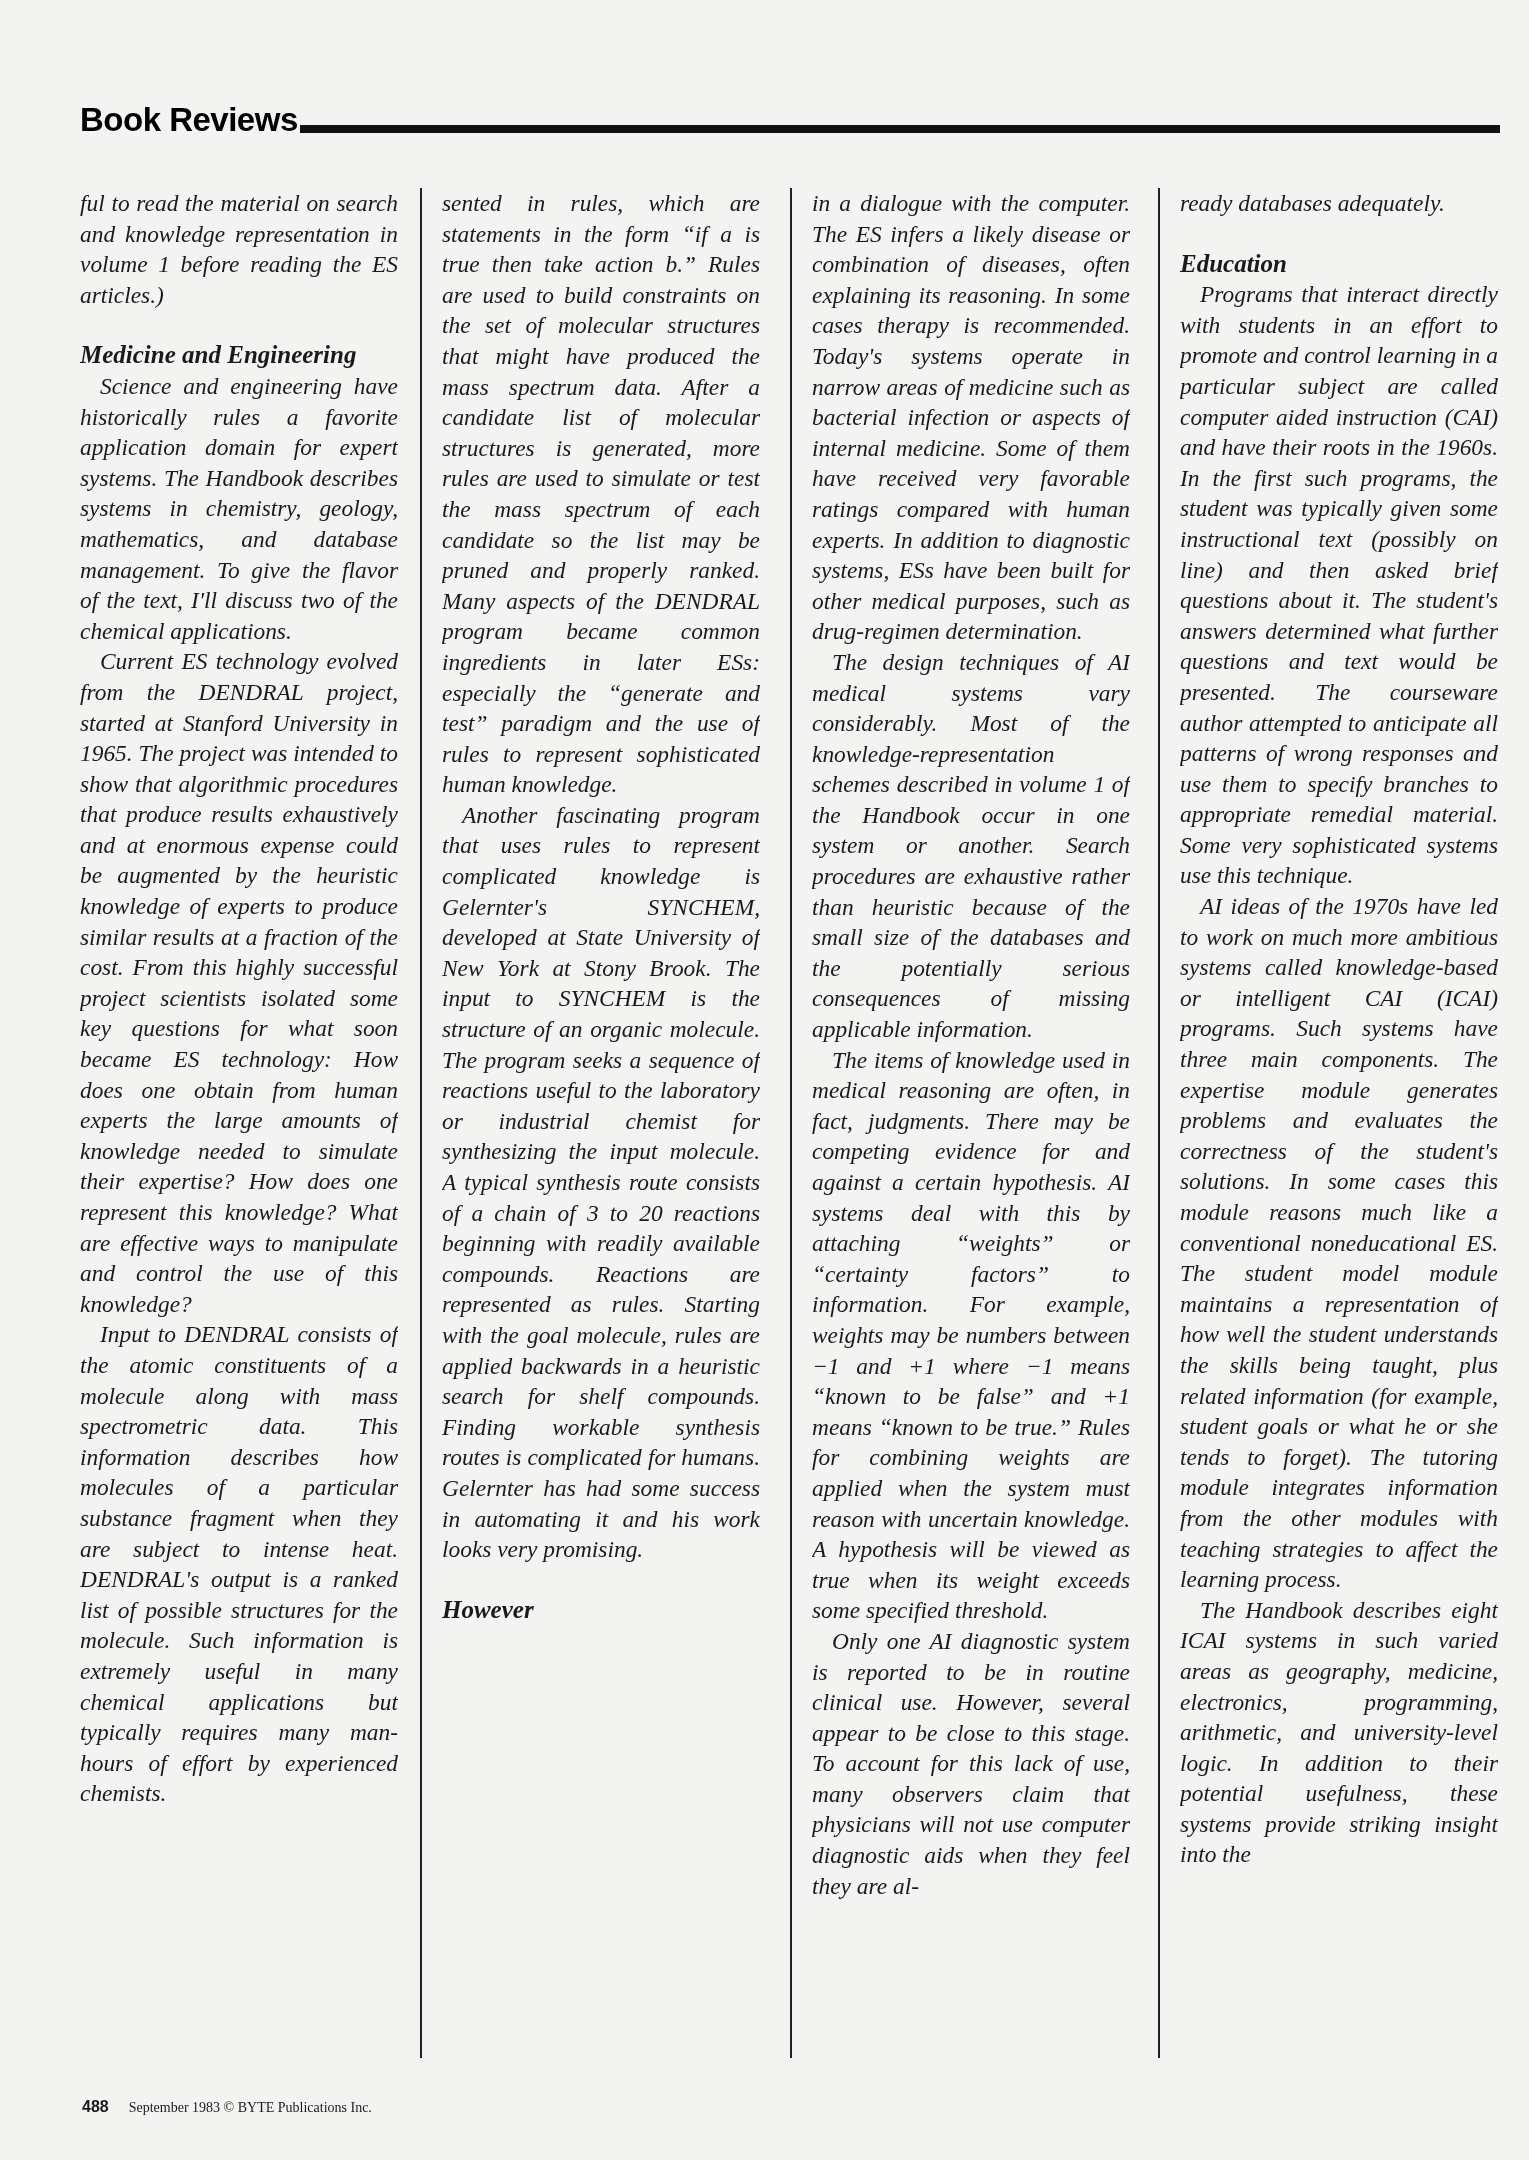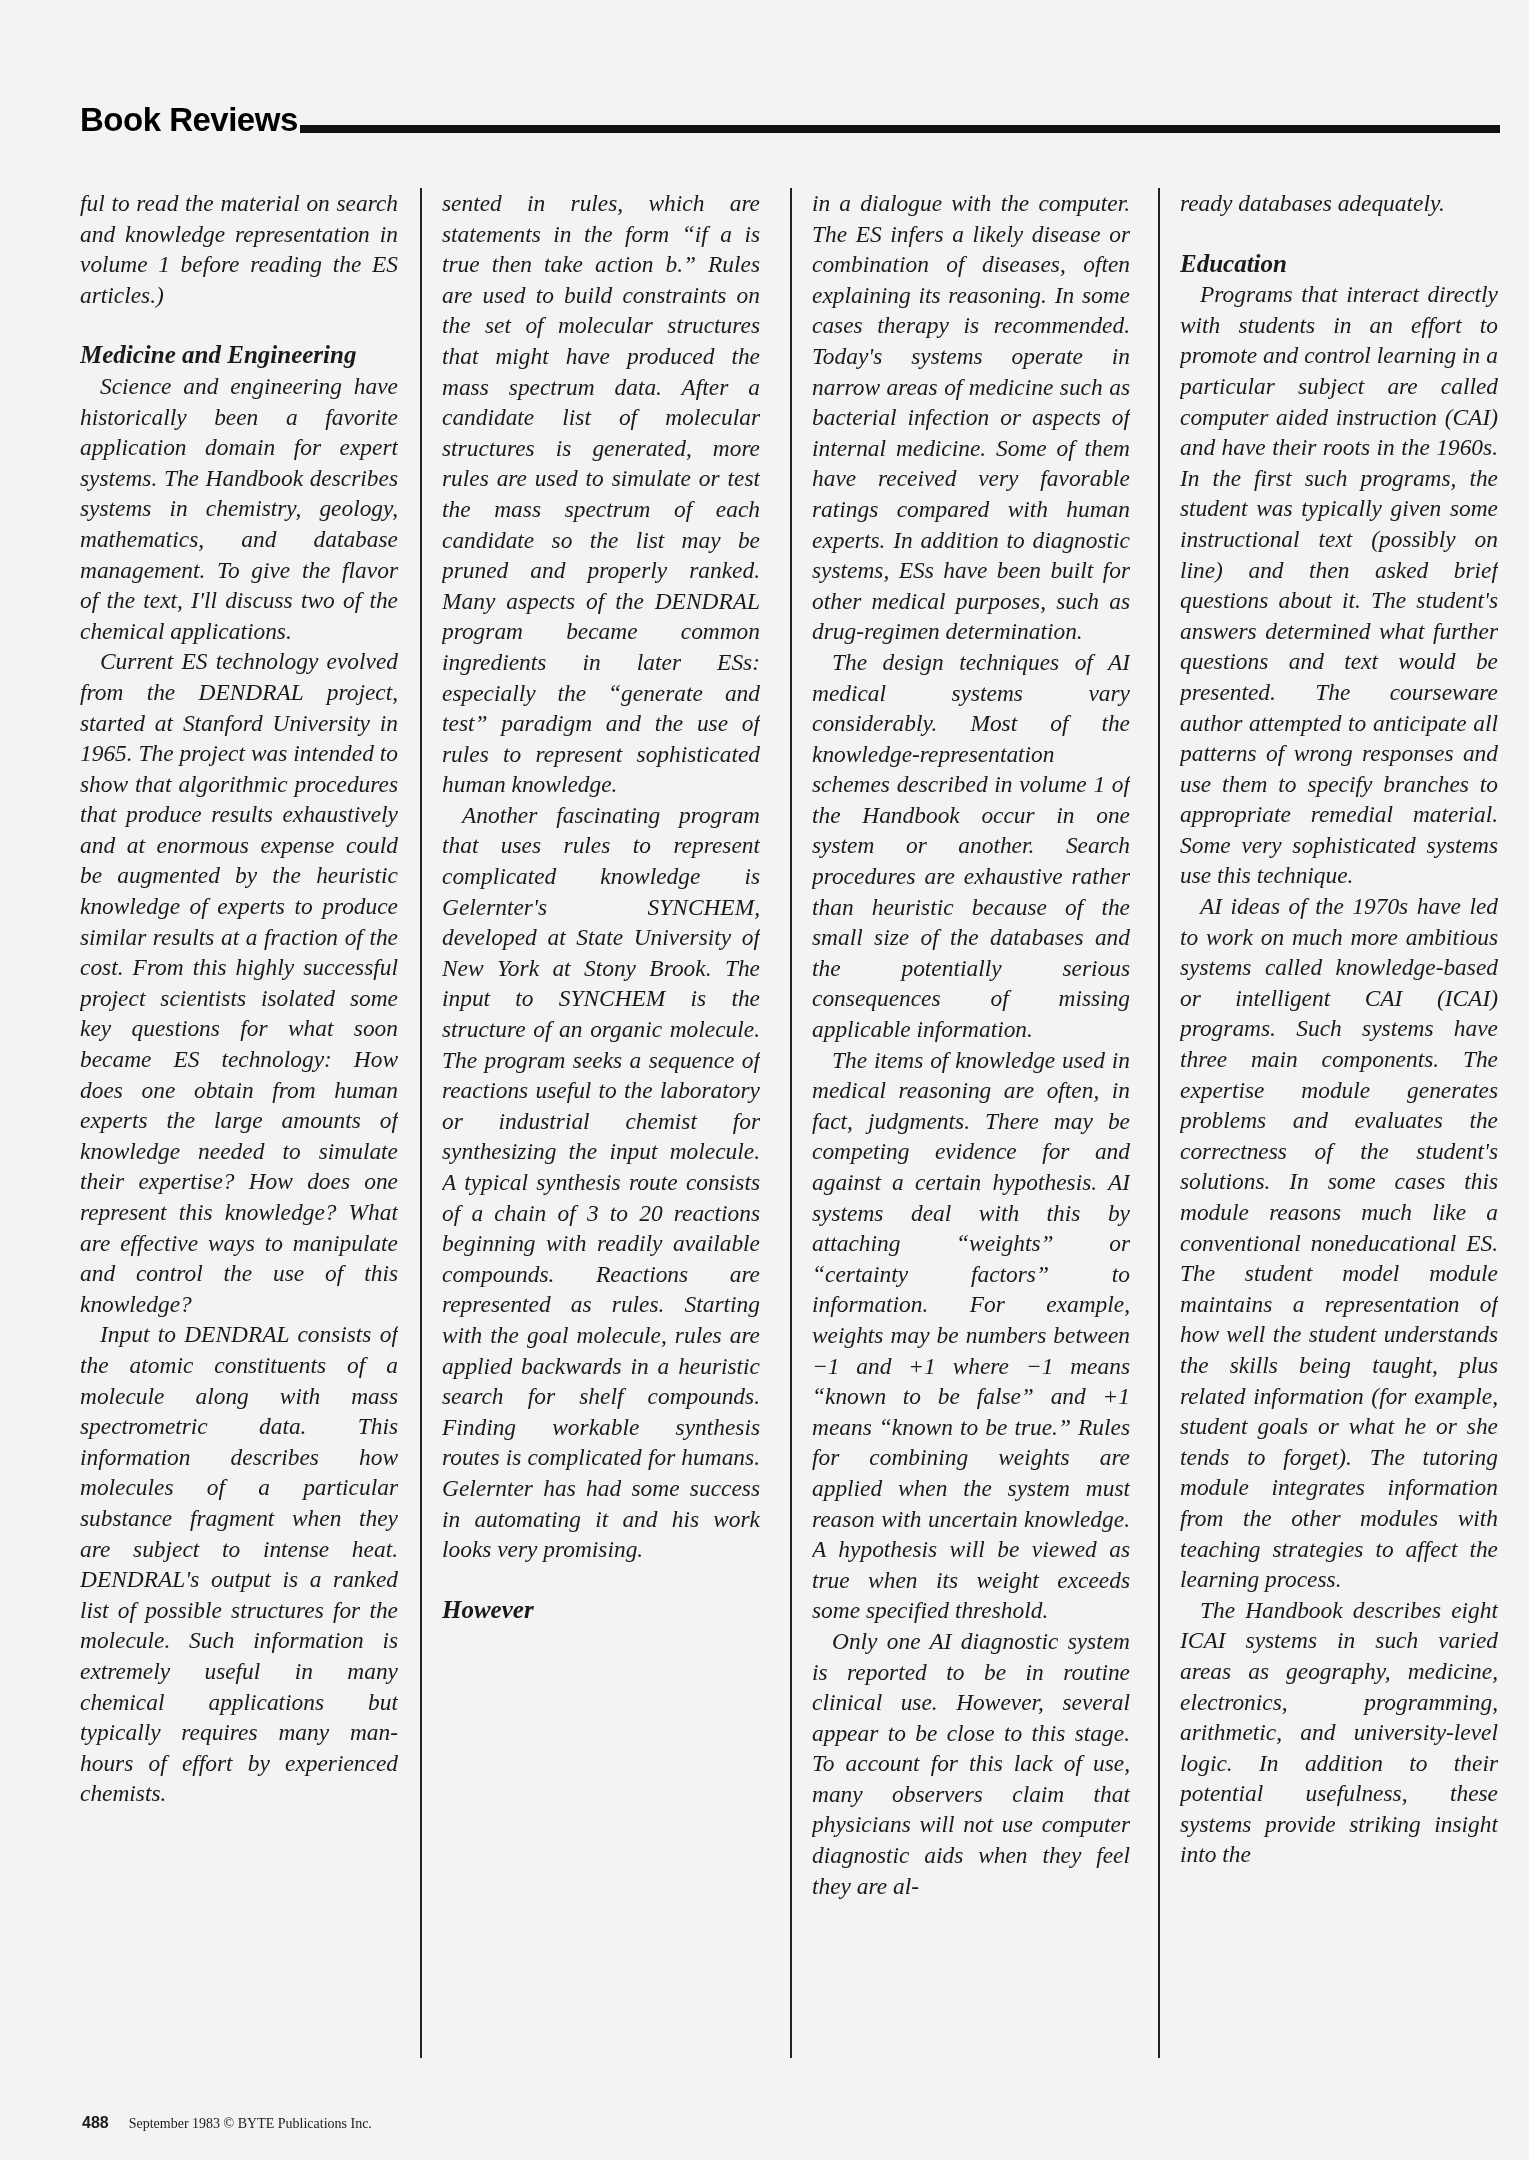--- a/index.html
+++ b/index.html
@@ -73,21 +73,20 @@
     height: 1870px;
     background: #222;
   }
   .footer {
     position: absolute;
     left: 82px;
     top: 2098px;
     display: flex;
     align-items: baseline;
     gap: 20px;
-    margin-top: 16px;
   }
   .page-num {
     font-family: "Liberation Sans", "DejaVu Sans", sans-serif;
     font-weight: bold;
     font-size: 16px;
   }
   .footer-credit {
     font-size: 14px;
   }
 </style>
@@ -96,21 +95,21 @@
 
 <div class="header">
   <span class="header-title">Book Reviews</span>
   <div class="header-rule"></div>
 </div>
 
 <div class="columns">
   <div class="col" style="left:0px;">
       <p class="noindent">ful to read the material on search and knowledge representation in volume 1 before reading the ES articles.)</p>
       <h3>Medicine and Engineering</h3>
-      <p>Science and engineering have historically been a favorite application domain for expert systems. The Handbook describes systems in chemistry, geology, mathematics, and database management. To give the flavor of the text, I'll discuss two of the chemical applications.</p>
+      <p>Science and engineering have historically rules a favorite application domain for expert systems. The Handbook describes systems in chemistry, geology, mathematics, and database management. To give the flavor of the text, I'll discuss two of the chemical applications.</p>
       <p>Current ES technology evolved from the DENDRAL project, started at Stanford University in 1965. The project was intended to show that algorithmic procedures that produce results exhaustively and at enormous expense could be augmented by the heuristic knowledge of experts to produce similar results at a fraction of the cost. From this highly successful project scientists isolated some key questions for what soon became ES technology: How does one obtain from human experts the large amounts of knowledge needed to simulate their expertise? How does one represent this knowledge? What are effective ways to manipulate and control the use of this knowledge?</p>
       <p>Input to DENDRAL consists of the atomic constituents of a molecule along with mass spectrometric data. This information describes how molecules of a particular substance fragment when they are subject to intense heat. DENDRAL's output is a ranked list of possible structures for the molecule. Such information is extremely useful in many chemical applications but typically requires many man-hours of effort by experienced chemists.</p>
     </div>
   <div class="divider" style="left:340px;"></div>
   <div class="col" style="left:362px;">
       <p class="noindent">sented in rules, which are statements in the form “if a is true then take action b.” Rules are used to build constraints on the set of molecular structures that might have produced the mass spectrum data. After a candidate list of molecular structures is generated, more rules are used to simulate or test the mass spectrum of each candidate so the list may be pruned and properly ranked. Many aspects of the DENDRAL program became common ingredients in later ESs: especially the “generate and test” paradigm and the use of rules to represent sophisticated human knowledge.</p>
       <p>Another fascinating program that uses rules to represent complicated knowledge is Gelernter's SYNCHEM, developed at State University of New York at Stony Brook. The input to SYNCHEM is the structure of an organic molecule. The program seeks a sequence of reactions useful to the laboratory or industrial chemist for synthesizing the input molecule. A typical synthesis route consists of a chain of 3 to 20 reactions beginning with readily available compounds. Reactions are represented as rules. Starting with the goal molecule, rules are applied backwards in a heuristic search for shelf compounds. Finding workable synthesis routes is complicated for humans. Gelernter has had some success in automating it and his work looks very promising.</p>
       <h3>However</h3>
     </div>
   <div class="divider" style="left:710px;"></div>

